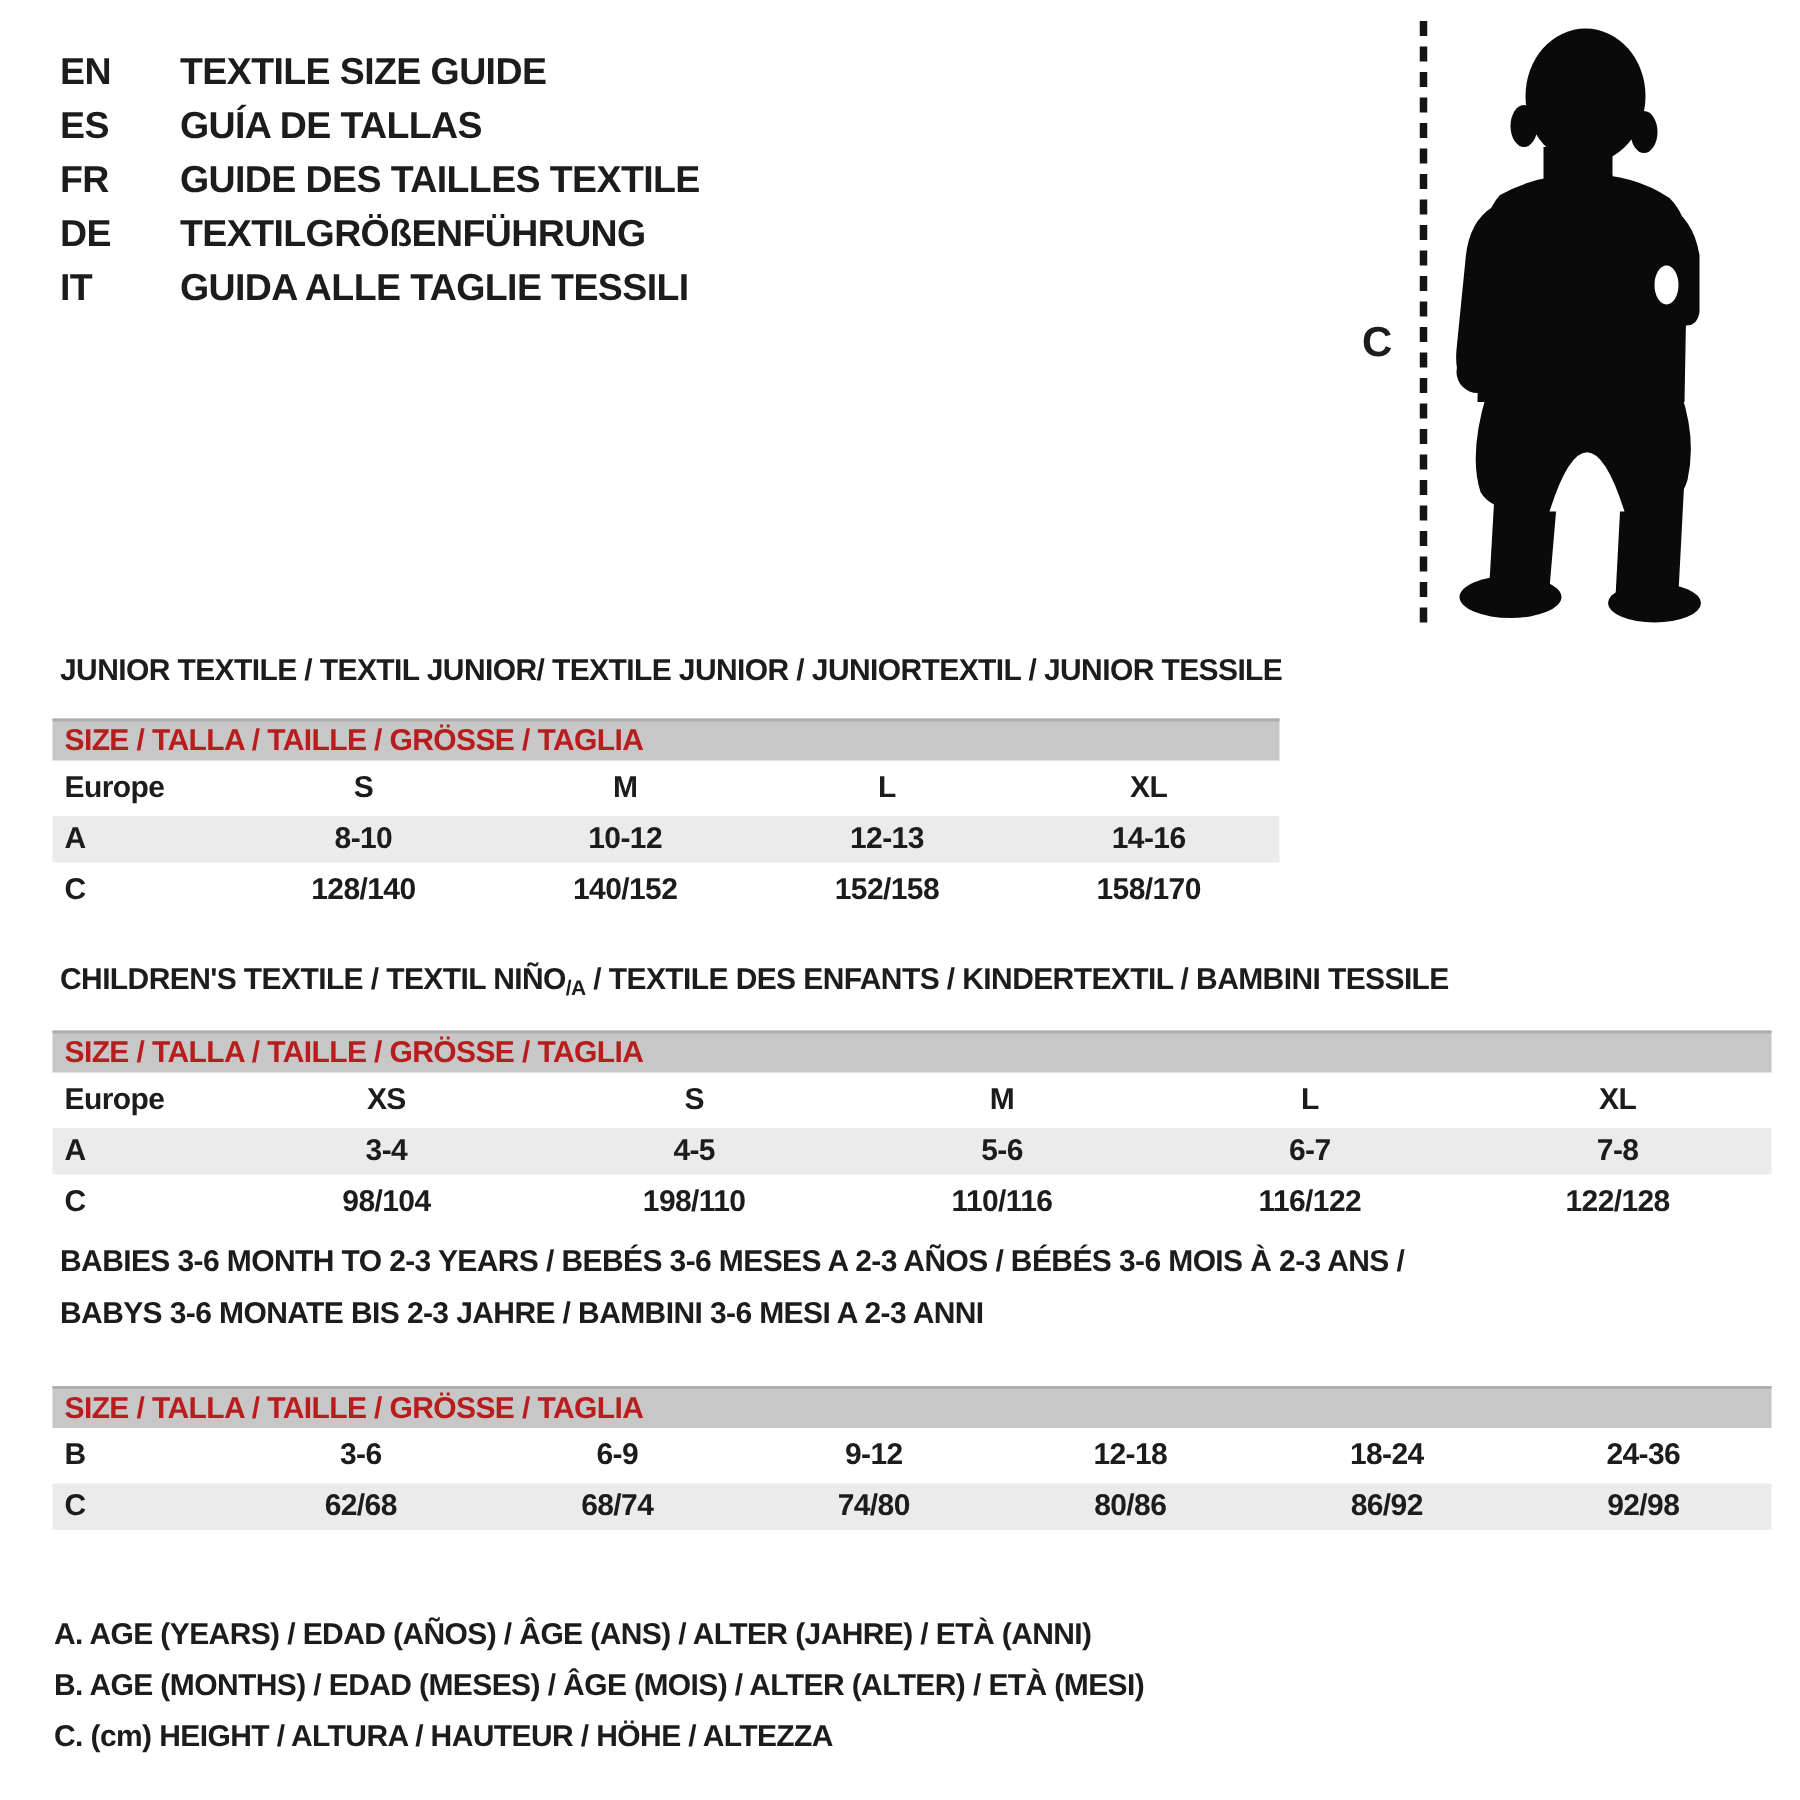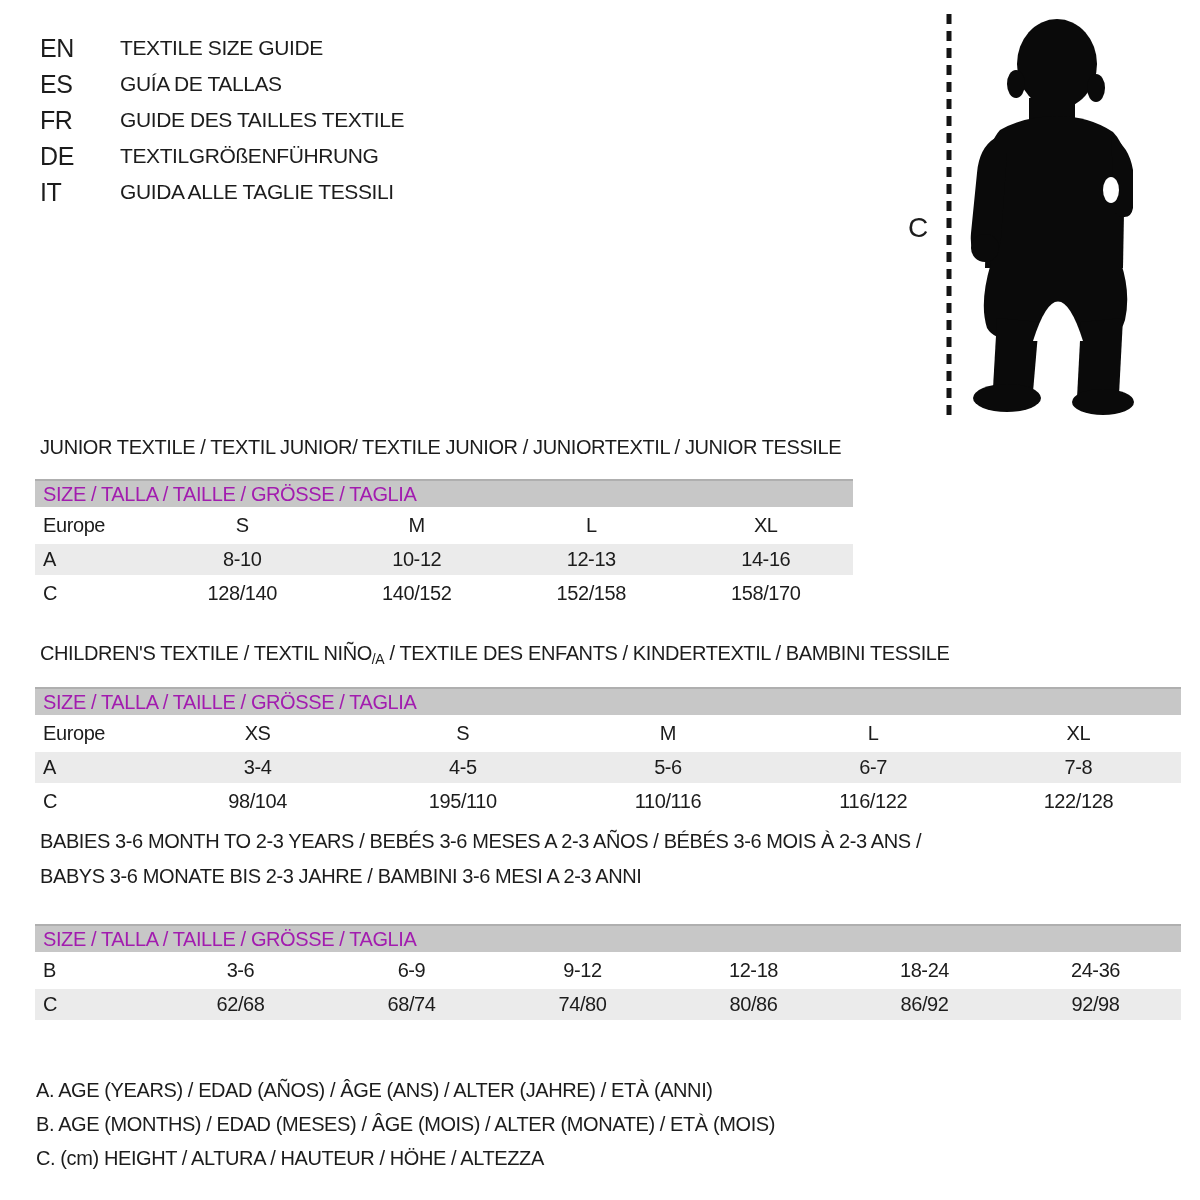--- a/index.html
+++ b/index.html
@@ -6,29 +6,29 @@
   body {
     font-family: "Liberation Sans", "DejaVu Sans", sans-serif;
     background:#ffffff;
   }
   .page {
     position:relative;
     width:1200px; height:1200px;
     background:#ffffff;
     color:#1c1c1c;
     overflow:hidden;
-    font-weight:400;
+    font-weight:700;
     letter-spacing:-0.4px;
   }
 
   
   .lang-list { position:absolute; left:40px; top:30px; }
   .lang-row { display:flex; height:36px; align-items:center; }
   .lang-code  { width:80px; font-size:25px; }
-  .lang-title { font-size:21px; }
+  .lang-title { font-size:25px; }
 
   
   .measure-line { position:absolute; left:946px; top:14px; }
   .figure-label { position:absolute; left:908px; top:212px; font-size:28px; }
   .silhouette   { position:absolute; left:965px; top:18px; }
 
   
   .section-title { position:absolute; left:40px; font-size:20px; white-space:nowrap; }
   .title-junior   { top:436px; }
   .title-children { top:642px;text-align:right; }
@@ -36,21 +36,21 @@
   .sub-a { font-size:14px; position:relative; top:4px; }
 
   .size-table { position:absolute; left:35px; }
   .junior-table   { top:479px; width:818px; }
   .children-table { top:687px; width:1146px; }
   .babies-table   { top:924px; width:1146px; }
 
   .table-header {
     height:28px; background:#c7c7c7; border-top:2px solid #afafaf;
     display:flex; align-items:center;
-    padding-left:8px; font-size:20px; color:#a21caf;
+    padding-left:8px; font-size:20px; color:#b91c1c;
     box-sizing:border-box;
   }
   .trow {
     display:grid; height:31px; margin-top:3px;
     align-items:center; font-size:20px;
   }
   .trow.shaded { background:#ebebeb; }
   .cols4 { grid-template-columns:120px repeat(4,1fr); }
   .cols5 { grid-template-columns:120px repeat(5,1fr); }
   .cols6 { grid-template-columns:120px repeat(6,1fr); }
@@ -159,21 +159,21 @@
       <span class="row-label">A</span>
       <span class="cell">3-4</span>
       <span class="cell">4-5</span>
       <span class="cell">5-6</span>
       <span class="cell">6-7</span>
       <span class="cell">7-8</span>
     </div>
     <div class="trow cols5">
       <span class="row-label">C</span>
       <span class="cell">98/104</span>
-      <span class="cell">195/110</span>
+      <span class="cell">198/110</span>
       <span class="cell">110/116</span>
       <span class="cell">116/122</span>
       <span class="cell">122/128</span>
     </div>
   </div>
 
   <div class="section-title title-babies">
     <div>BABIES 3-6 MONTH TO 2-3 YEARS / BEBÉS 3-6 MESES A 2-3 AÑOS / BÉBÉS 3-6 MOIS À 2-3 ANS /</div>
     <div>BABYS 3-6 MONATE BIS 2-3 JAHRE / BAMBINI 3-6 MESI A 2-3 ANNI</div>
   </div>
@@ -194,17 +194,17 @@
       <span class="cell">68/74</span>
       <span class="cell">74/80</span>
       <span class="cell">80/86</span>
       <span class="cell">86/92</span>
       <span class="cell">92/98</span>
     </div>
   </div>
 
   <div class="legend">
     <div class="legend-line">A. AGE (YEARS) / EDAD (AÑOS) / ÂGE (ANS) / ALTER (JAHRE) / ETÀ (ANNI)</div>
-    <div class="legend-line">B. AGE (MONTHS) / EDAD (MESES) / ÂGE (MOIS) / ALTER (MONATE) / ETÀ (MOIS)</div>
+    <div class="legend-line">B. AGE (MONTHS) / EDAD (MESES) / ÂGE (MOIS) / ALTER (ALTER) / ETÀ (MESI)</div>
     <div class="legend-line">C. (cm) HEIGHT / ALTURA / HAUTEUR / HÖHE / ALTEZZA</div>
   </div>
 
 </div>
 
 </body></html>

